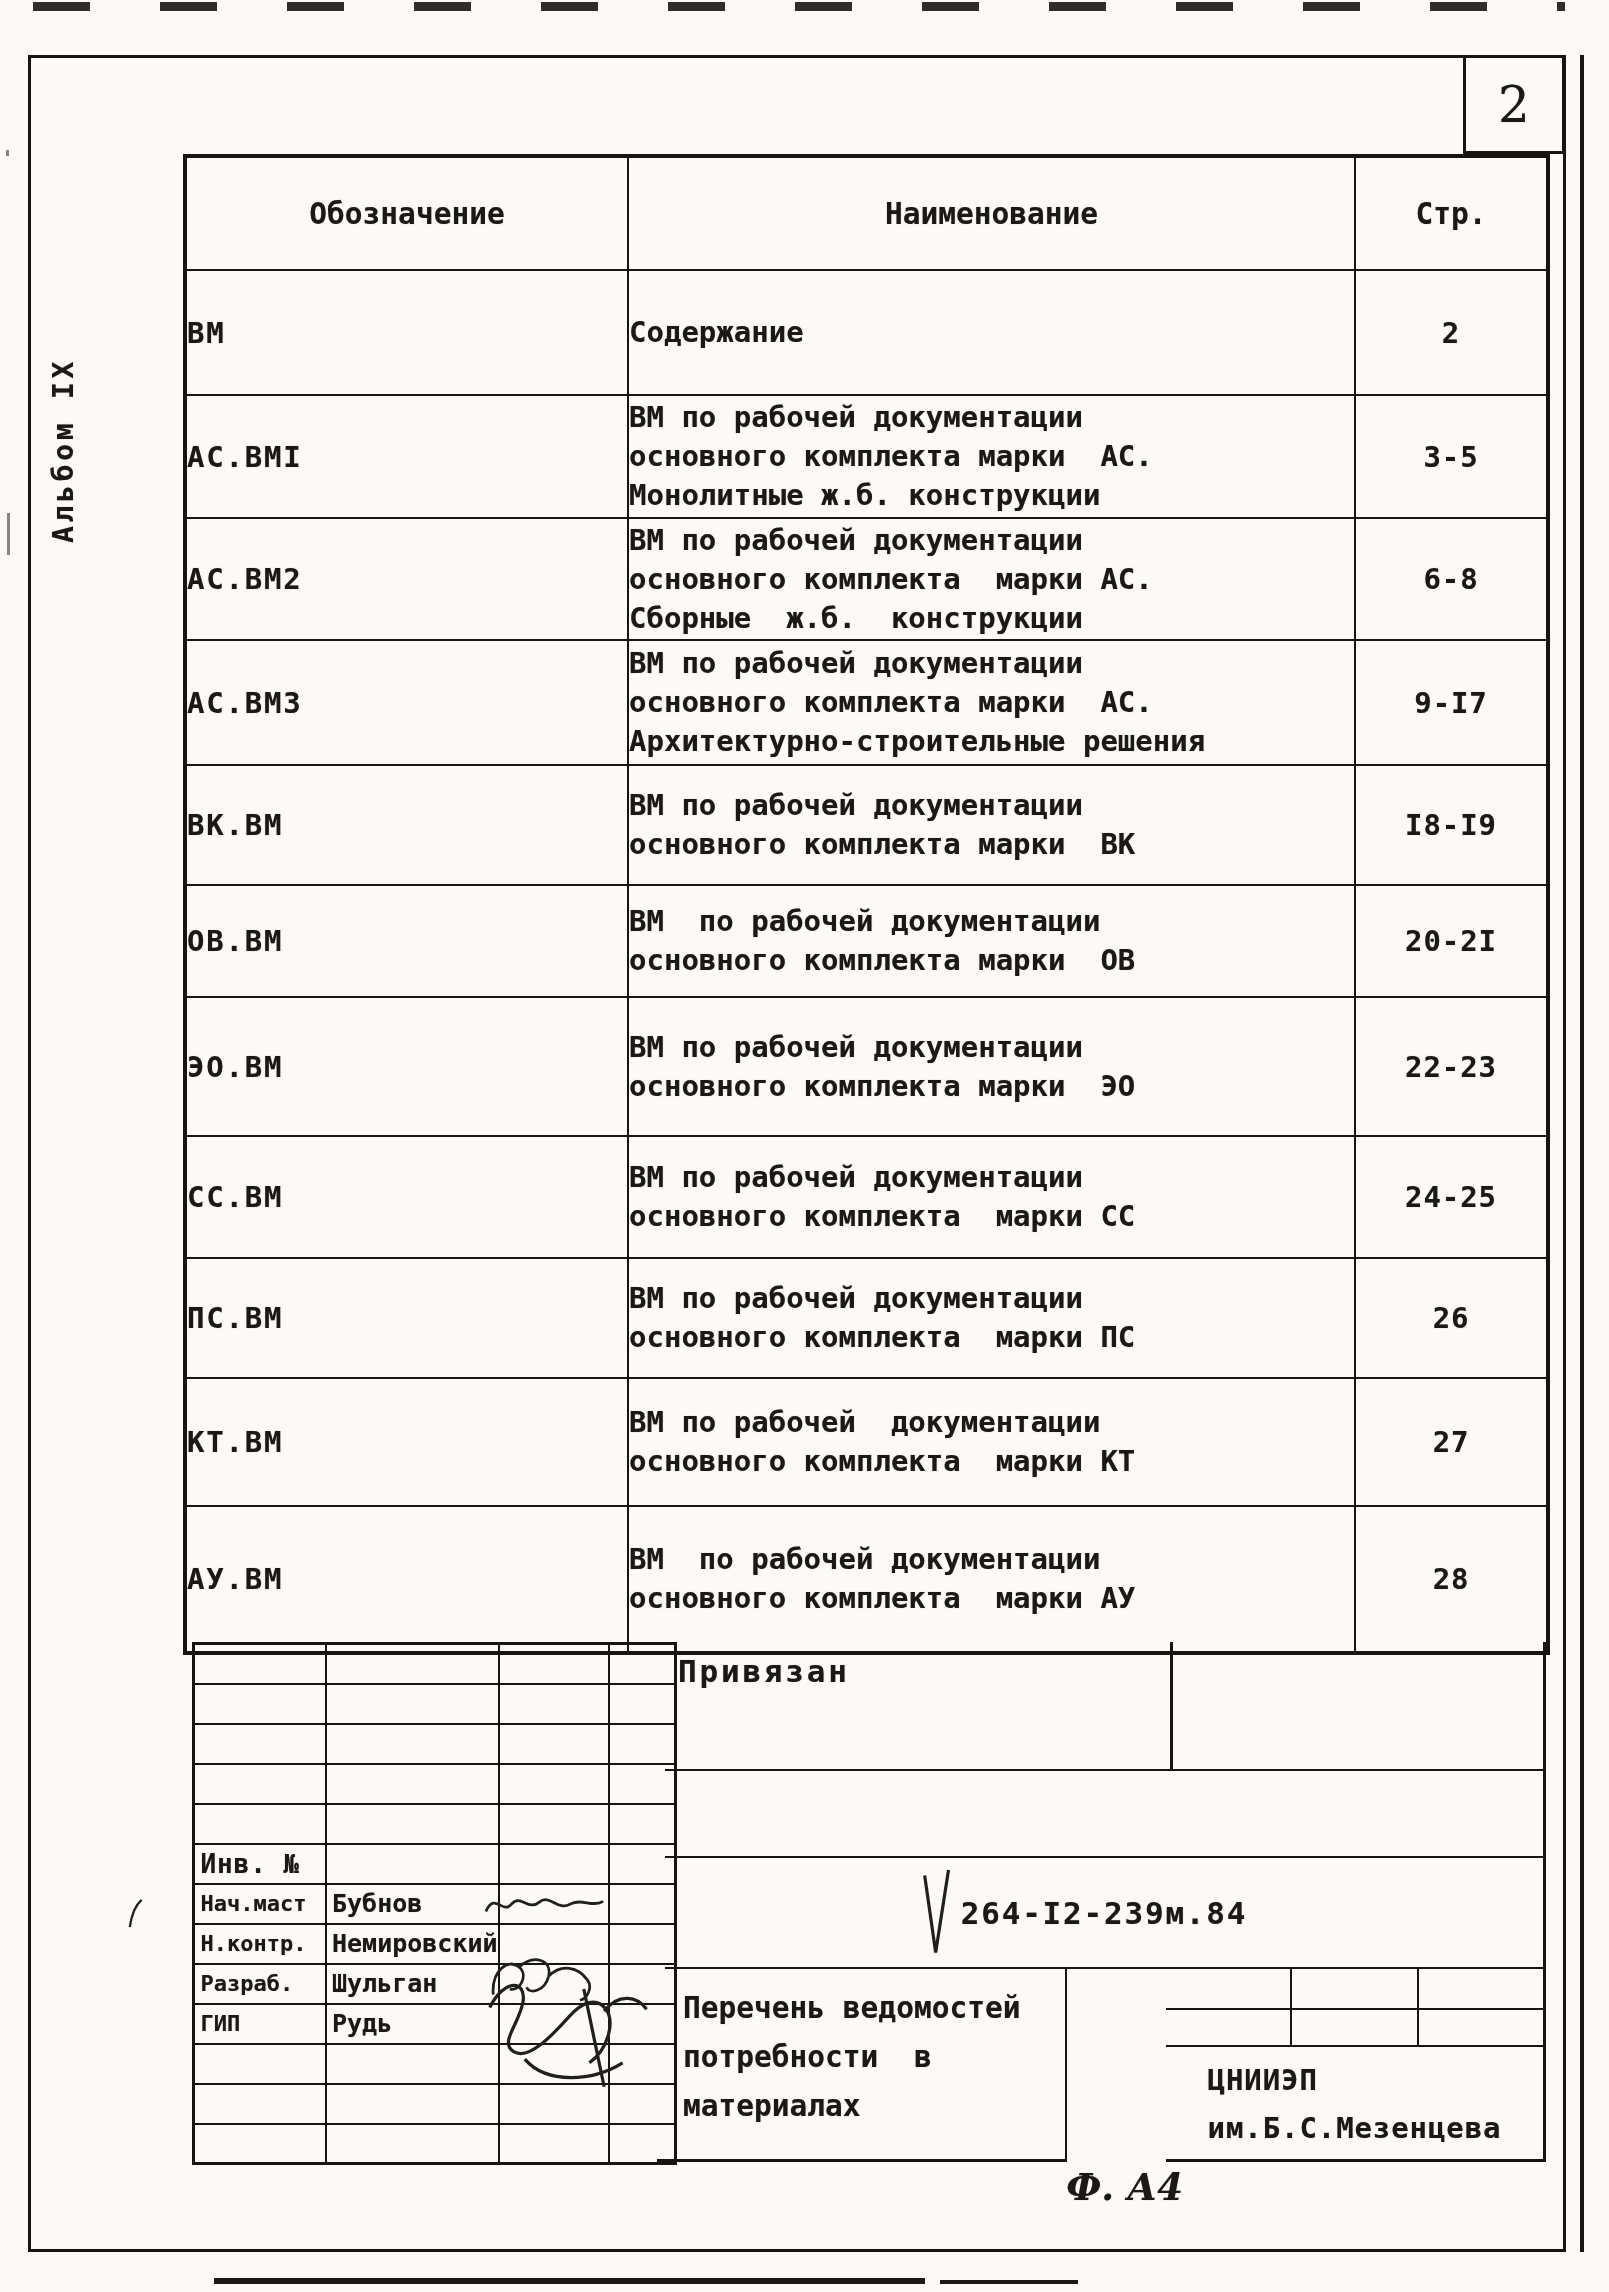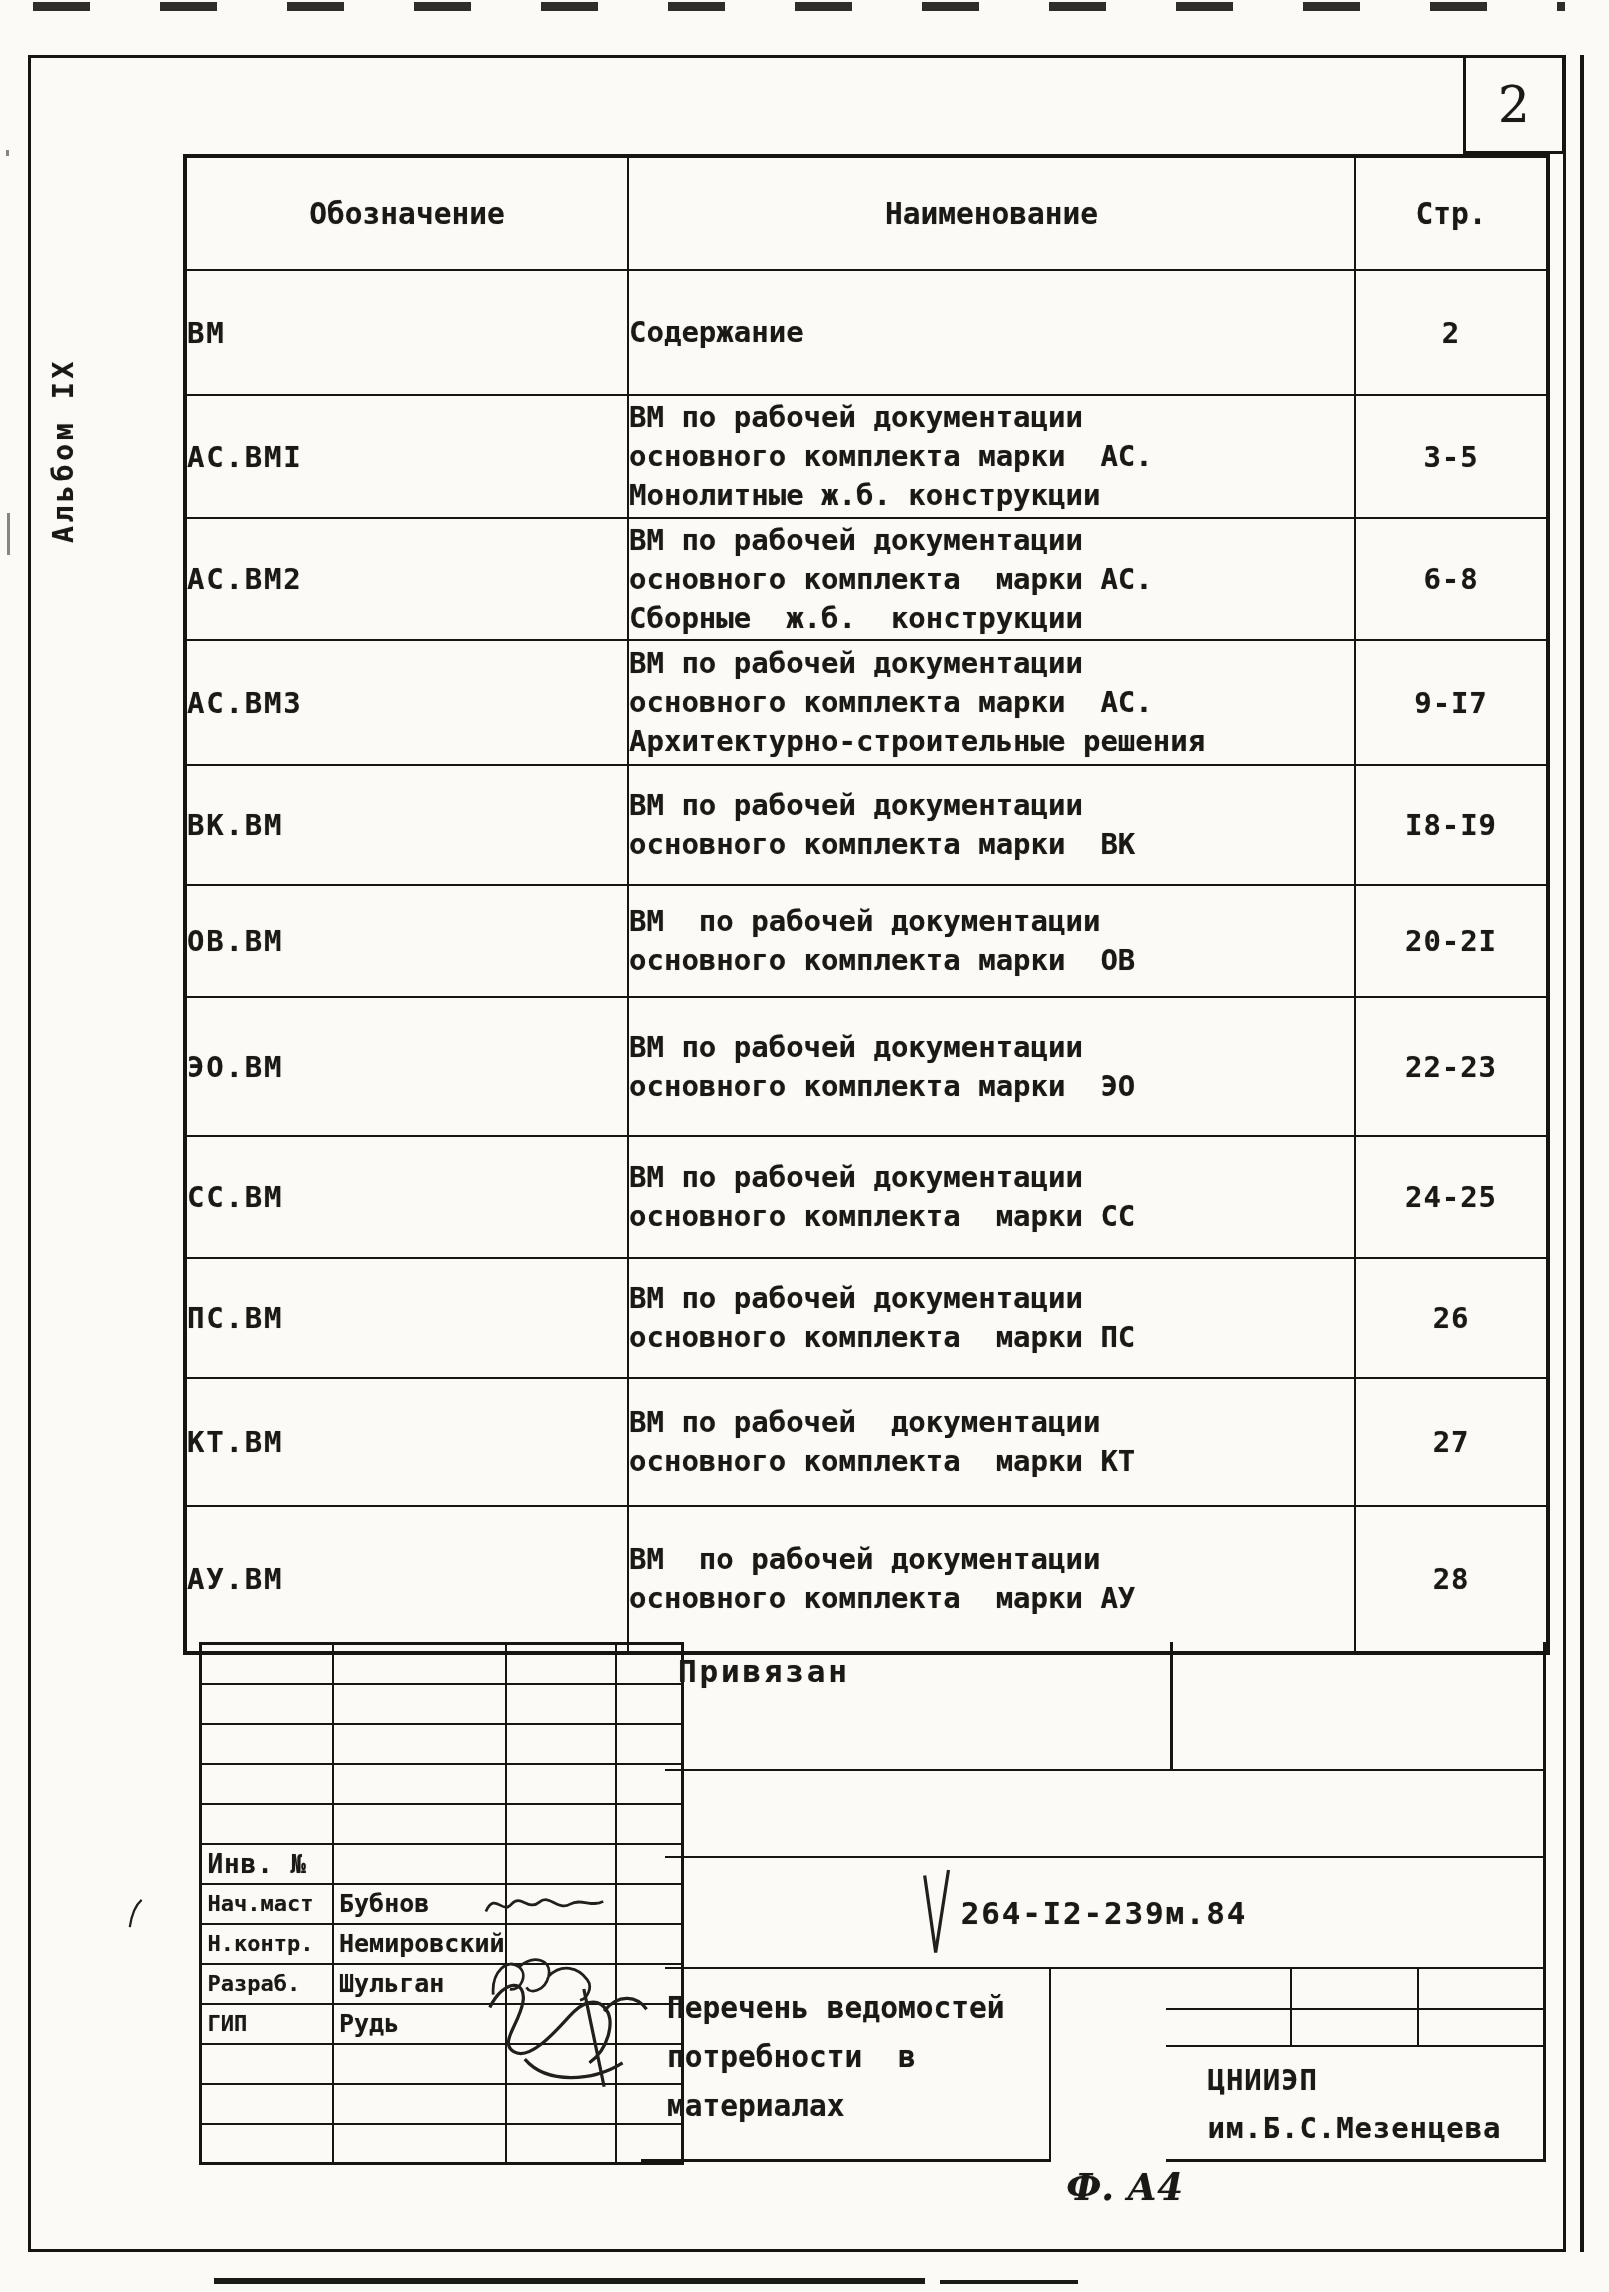--- a/index.html
+++ b/index.html
@@ -44,38 +44,38 @@
   td.pag { text-align:center; font-size:29px; font-weight:bold; letter-spacing:0.9px; }
   .pre { white-space:pre-wrap; }
   tr.h-hdr { height:114px; } tr.h-0 { height:125px; }
   tr.h-1 { height:123px; } tr.h-2 { height:122px; } tr.h-3 { height:125px; }
   tr.h-4 { height:120px; } tr.h-5 { height:112px; } tr.h-6 { height:139px; }
   tr.h-7 { height:122px; } tr.h-8 { height:120px; } tr.h-9 { height:128px; }
   tr.h-10 { height:147px; }
 
   
   .stamp { position:absolute; left:183px; top:1642px; width:1363px; height:520px; }
-  table.lgrid { position:absolute; left:16px; top:0; width:482px; height:520px;
+  table.lgrid { position:absolute; left:9px; top:0; width:482px; height:520px;
     border-collapse:collapse; table-layout:fixed; border:3.7px solid #17150f; }
   table.lgrid td { border:2.8px solid #17150f; padding:0 5.5px; font-weight:bold; height:40px; }
   td.role { font-size:22px; }
   td.pname { font-size:25px; }
   td.inv { font-size:26px; letter-spacing:0.9px; }
 
   .boxA { position:absolute; left:482px; top:0; width:881px; height:129px;
     border-bottom:2.8px solid #17150f; border-right:3.7px solid #17150f; }
   .boxA-divider { position:absolute; left:505px; top:0; width:2.8px; height:100%; background:#17150f; }
   .attached { position:absolute; left:13px; top:11px; font-size:31px; font-weight:bold; letter-spacing:2.8px; }
   .boxB { position:absolute; left:482px; top:129px; width:881px; height:87px;
     border-bottom:2.8px solid #17150f; border-right:3.7px solid #17150f; }
   .boxC { position:absolute; left:482px; top:216px; width:881px; height:111px;
     border-bottom:2.8px solid #17150f; border-right:3.7px solid #17150f;
     display:flex; align-items:center; justify-content:center; }
   .docnum { font-size:31px; font-weight:bold; letter-spacing:1.8px; }
-  .boxD { position:absolute; left:458px; top:327px; width:410px; height:193px;
+  .boxD { position:absolute; left:474px; top:327px; width:410px; height:193px;
     border-right:2.8px solid #17150f; border-bottom:3.7px solid #17150f;
     padding:14.8px 0 0 26px; font-size:29.5px; font-weight:bold; line-height:49px; }
   .subgrid { position:absolute; left:983px; top:327px; width:380px; height:193px;
     border-right:3.7px solid #17150f; border-bottom:3.7px solid #17150f; }
   .sg-row { display:flex; border-bottom:2.8px solid #17150f; }
   .sg-r1 { height:41px; } .sg-r2 { height:37px; }
   .sg-cell { flex:1; border-right:2.8px solid #17150f; }
   .sg-cell:last-child { border-right:none; }
   .org { height:113px; display:flex; align-items:center; justify-content:center;
     font-size:29px; font-weight:bold; line-height:48px; letter-spacing:0.9px; }

